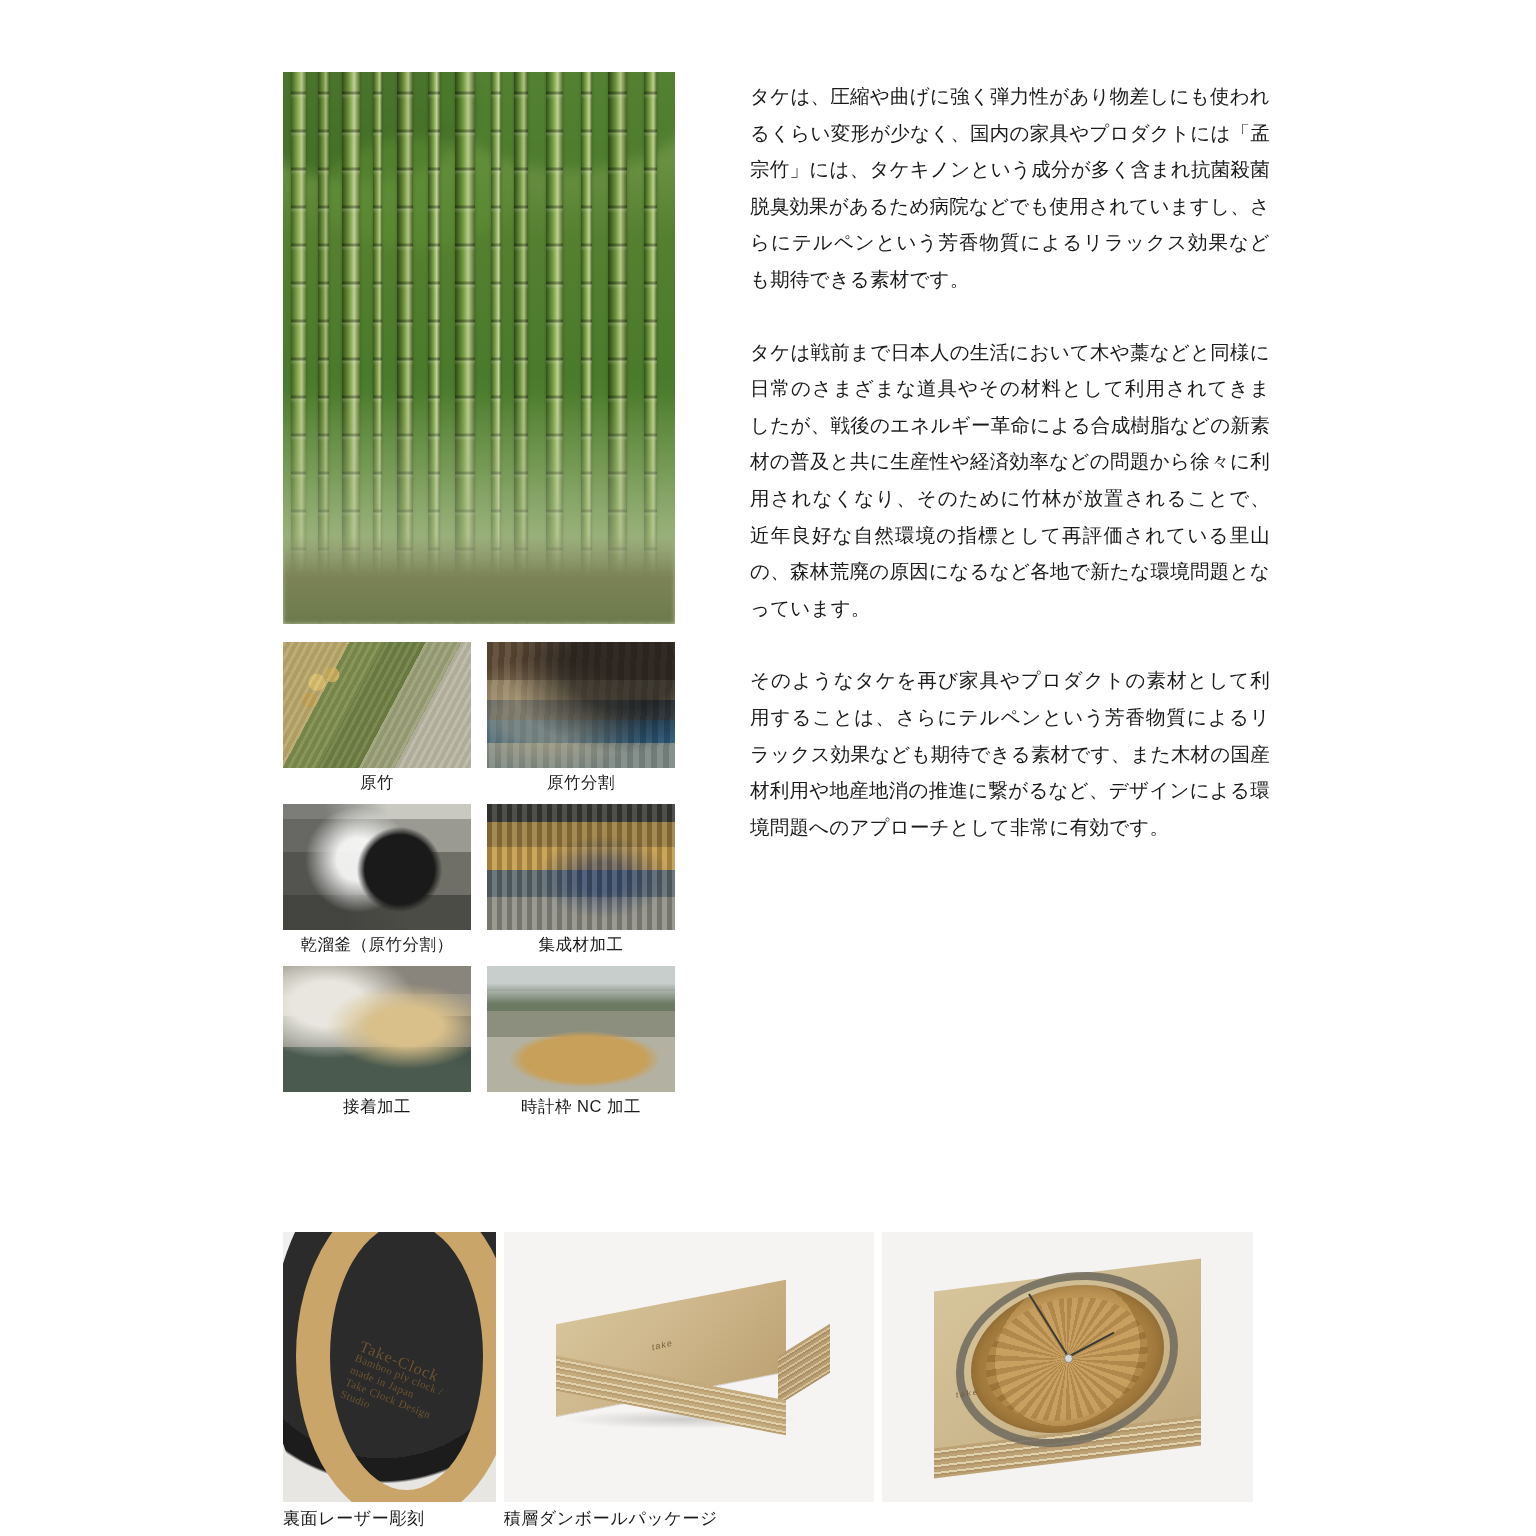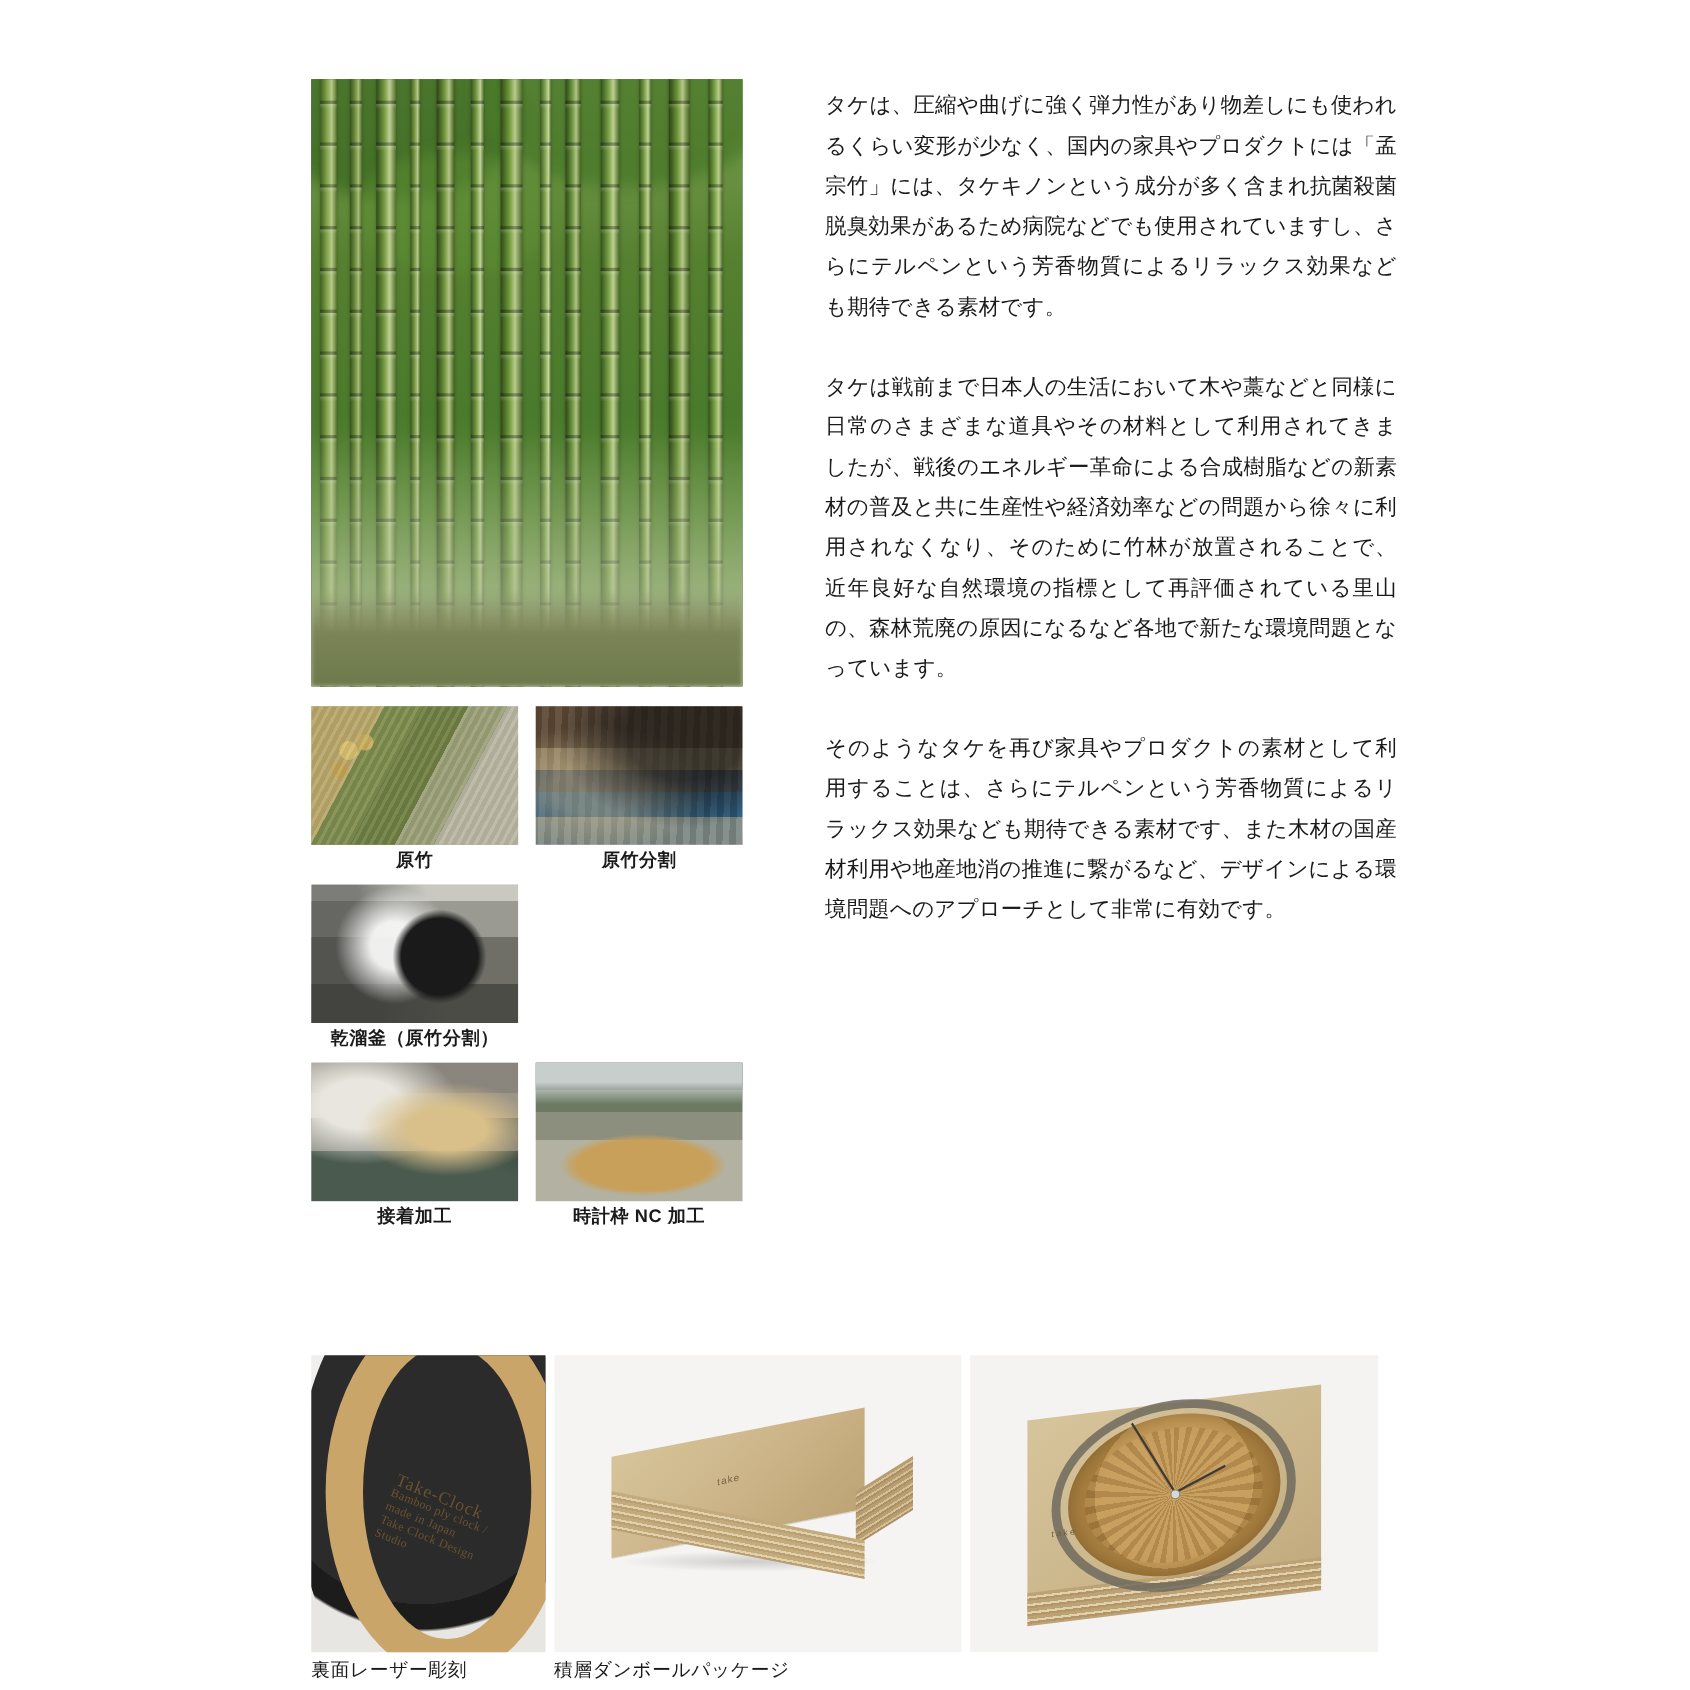--- a/index.html
+++ b/index.html
@@ -87,21 +87,20 @@
     left: 0; right: 0; bottom: 0;
     height: 16%;
     background: linear-gradient(to bottom, rgba(130,145,95,0.0), #7c8457 45%, #6d7a4c 100%);
     filter: blur(2px);
   }
 
   
   .proc-grid {
     width: 392px;
     margin-top: 18px;
-    font-weight: bold;
   }
   .proc-row {
     display: flex;
     gap: 16px;
     margin-bottom: 8px;
   }
   .proc-cell {
     width: 188px;
   }
   .proc-img {
@@ -424,20 +423,24 @@
           <div class="proc-img p-split"></div>
           <div class="proc-cap">原竹分割</div>
         </div>
       </div>
 
       <div class="proc-row">
         <div class="proc-cell">
           <div class="proc-img p-kiln"></div>
           <div class="proc-cap">乾溜釜（原竹分割）</div>
         </div>
+        <div class="proc-cell">
+          <div class="proc-img p-lam"></div>
+          <div class="proc-cap">集成材加工</div>
+        </div>
       </div>
 
       <div class="proc-row">
         <div class="proc-cell">
           <div class="proc-img p-glue"></div>
           <div class="proc-cap">接着加工</div>
         </div>
         <div class="proc-cell">
           <div class="proc-img p-nc"></div>
           <div class="proc-cap">時計枠 NC 加工</div>

